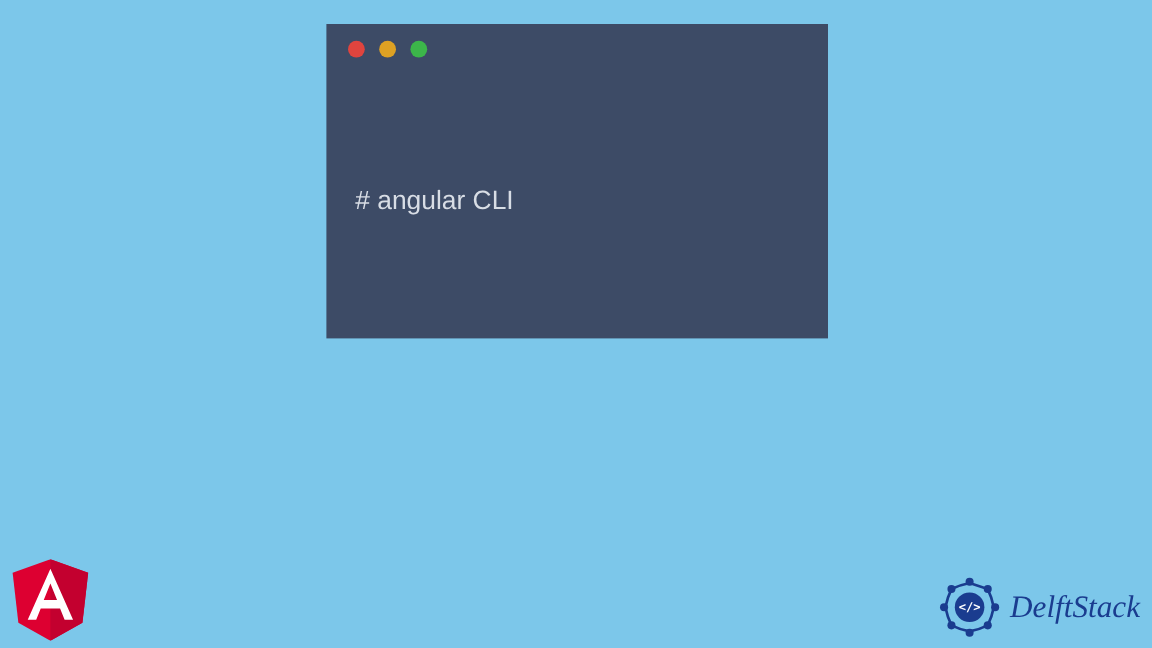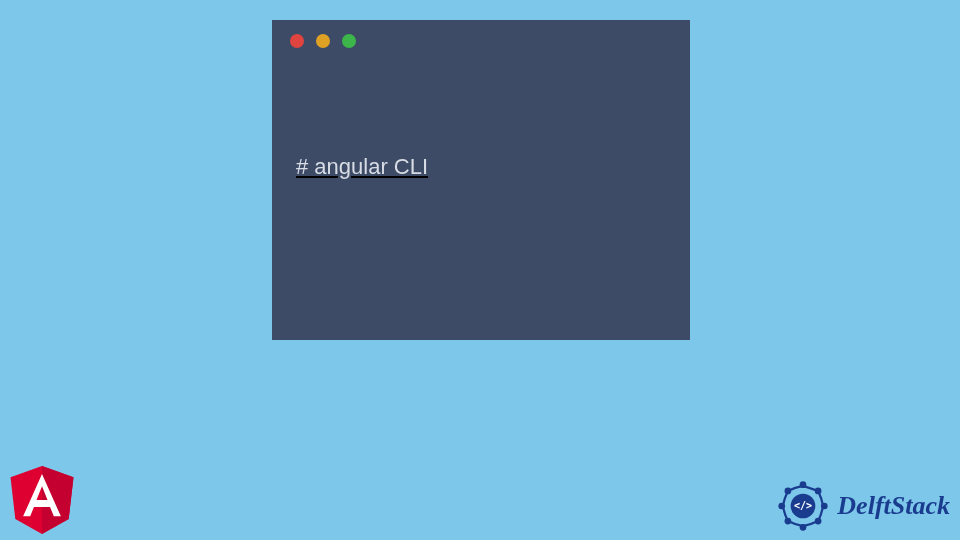--- a/index.html
+++ b/index.html
@@ -13,23 +13,22 @@
       background-color: #7cc7ea;
       position: relative;
       font-family: -apple-system, BlinkMacSystemFont, "Segoe UI", Roboto, sans-serif;
       overflow: hidden;
     }
     .terminal-window {
       position: absolute;
       top: 20px;
       left: 272px;
       width: 418px;
-      height: 320px;
+      height: 262px;
       background-color: #3d4b66;
-      text-decoration: underline;
     }
     .terminal-titlebar {
       display: flex;
       align-items: center;
       padding: 14px 18px;
       gap: 12px;
     }
     .traffic-light {
       width: 14px;
       height: 14px;
@@ -69,21 +68,21 @@
       gap: 6px;
     }
     .delftstack-badge {
       width: 56px;
       height: 56px;
       position: relative;
     }
     .delftstack-text {
       color: #1a3c8f;
       font-size: 26px;
-      font-weight: 700;
+      font-weight: 400;
       font-style: italic;
       font-family: Georgia, serif;
     }
   </style>
 </head>
 <body>
 
 <div class="terminal-window">
   <div class="terminal-titlebar">
     <div class="traffic-light traffic-red"></div>

